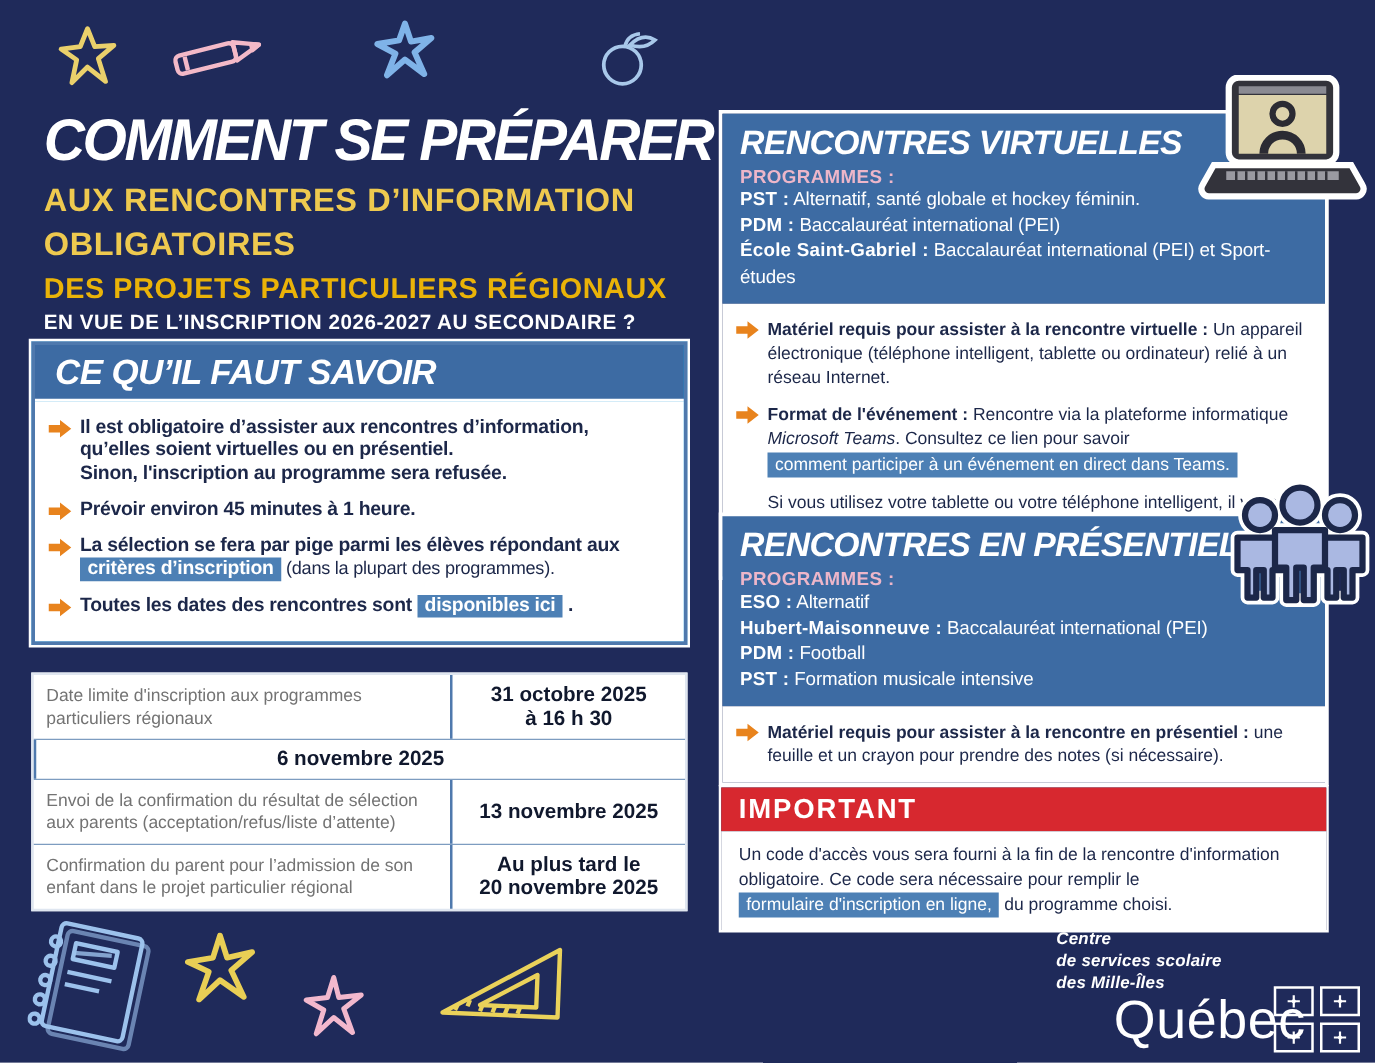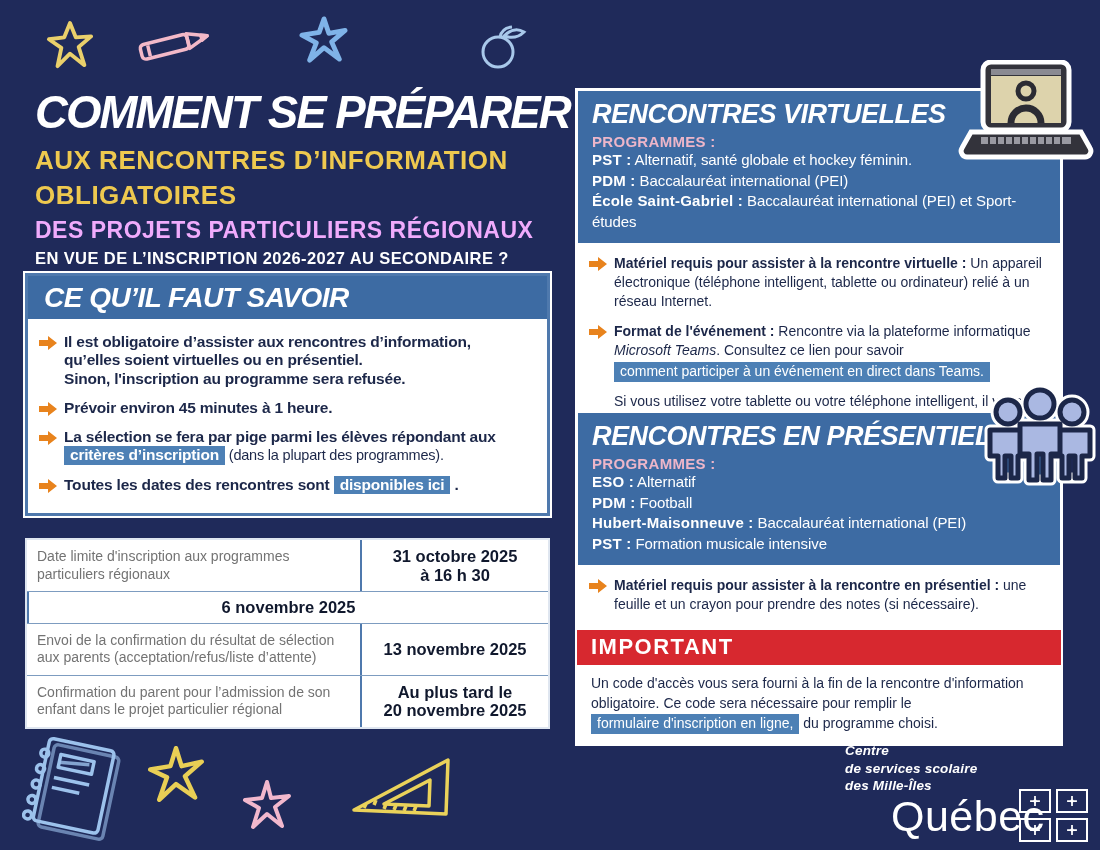--- a/index.html
+++ b/index.html
@@ -6,21 +6,21 @@
   html,body { width:1100px; height:850px; }
   body { font-family:"Liberation Sans", sans-serif; }
   #poster { position:relative; width:1100px; height:850px; background:#1f2a5a; overflow:hidden; }
 
   
   .header { position:absolute; left:35px; top:84px; width:540px; color:#fff; }
   .main-title { font-size:47px; font-style:italic; font-weight:bold; letter-spacing:-2px;
                 transform:scaleX(0.97); transform-origin:left; white-space:nowrap; }
   .sub-yellow { color:#eec94f; font-weight:bold; font-size:26px; letter-spacing:0.5px; margin-top:6px; white-space:nowrap;}
   .sub-yellow2 { color:#eec94f; font-weight:bold; font-size:26px; letter-spacing:0.5px; margin-top:4px;}
-  .sub-white { color:#f0abfc; font-weight:bold; font-size:23px; letter-spacing:0.5px; margin-top:6px; white-space:nowrap;}
+  .sub-white { color:#eab308; font-weight:bold; font-size:23px; letter-spacing:0.5px; margin-top:6px; white-space:nowrap;}
   .sub-small { color:#fff; font-weight:bold; font-size:16.5px; letter-spacing:0.4px; margin-top:5px; white-space:nowrap;}
   .know-panel { position:absolute; left:25px; top:273px; width:525px; border:3px solid #4f79ad; outline:2px solid #fff; background:#0ea5e9; }
   .know-head { height:45px; background:#3d6ba3; border-bottom:2px solid #fff; display:flex; align-items:center; padding-left:16px; }
   .panel-title { color:#fff; font-style:italic; font-weight:bold; font-size:28px; letter-spacing:-0.5px; white-space:nowrap; }
   .know-body { background:#fff; padding:12px 12px 12px 10px; height:192px; }
   .bullet { display:flex; margin-bottom:11px; }
   .bullet:last-child { margin-bottom:0; }
   .arrow { flex:0 0 20px; margin:2px 6px 0 0; }
   .btxt { color:#1c2749; font-weight:bold; font-size:15.5px; line-height:1.18; letter-spacing:-0.2px; }
   .light { font-weight:normal; font-size:14.5px; }
@@ -214,22 +214,22 @@
         <line x1="98" y1="77" x2="98" y2="84"></line>
         <line x1="106" y1="77" x2="106" y2="84"></line>
     </g>
   </svg>
 
   <div class="rpanel" style="top:410px;">
     <div class="rblue">
       <div class="rtitle">RENCONTRES EN PRÉSENTIEL</div>
       <div class="prog-label">PROGRAMMES :</div>
       <div class="prog-line"><b>ESO :</b> <span>Alternatif</span></div>
+      <div class="prog-line"><b>Hubert-Maisonneuve :</b> <span>Baccalauréat international (PEI)</span></div>
       <div class="prog-line"><b>PDM :</b> <span>Football</span></div>
-      <div class="prog-line"><b>Hubert-Maisonneuve :</b> <span>Baccalauréat international (PEI)</span></div>
       <div class="prog-line"><b>PST :</b> <span>Formation musicale intensive</span></div>
     </div>
     <div class="rwhite">
       <div class="rbullet">
         <svg class="arrow" width="20" height="16" viewBox="0 0 20 16">
             <path d="M1,5 h9 V1 l9,7 -9,7 v-4 H1 z" fill="#e8831d"></path>
           </svg>
         <div class="rtext"><b>Matériel requis pour assister à la rencontre en présentiel :</b><span> une feuille et un crayon pour prendre des notes (si nécessaire).</span></div>
       </div>
     </div>

